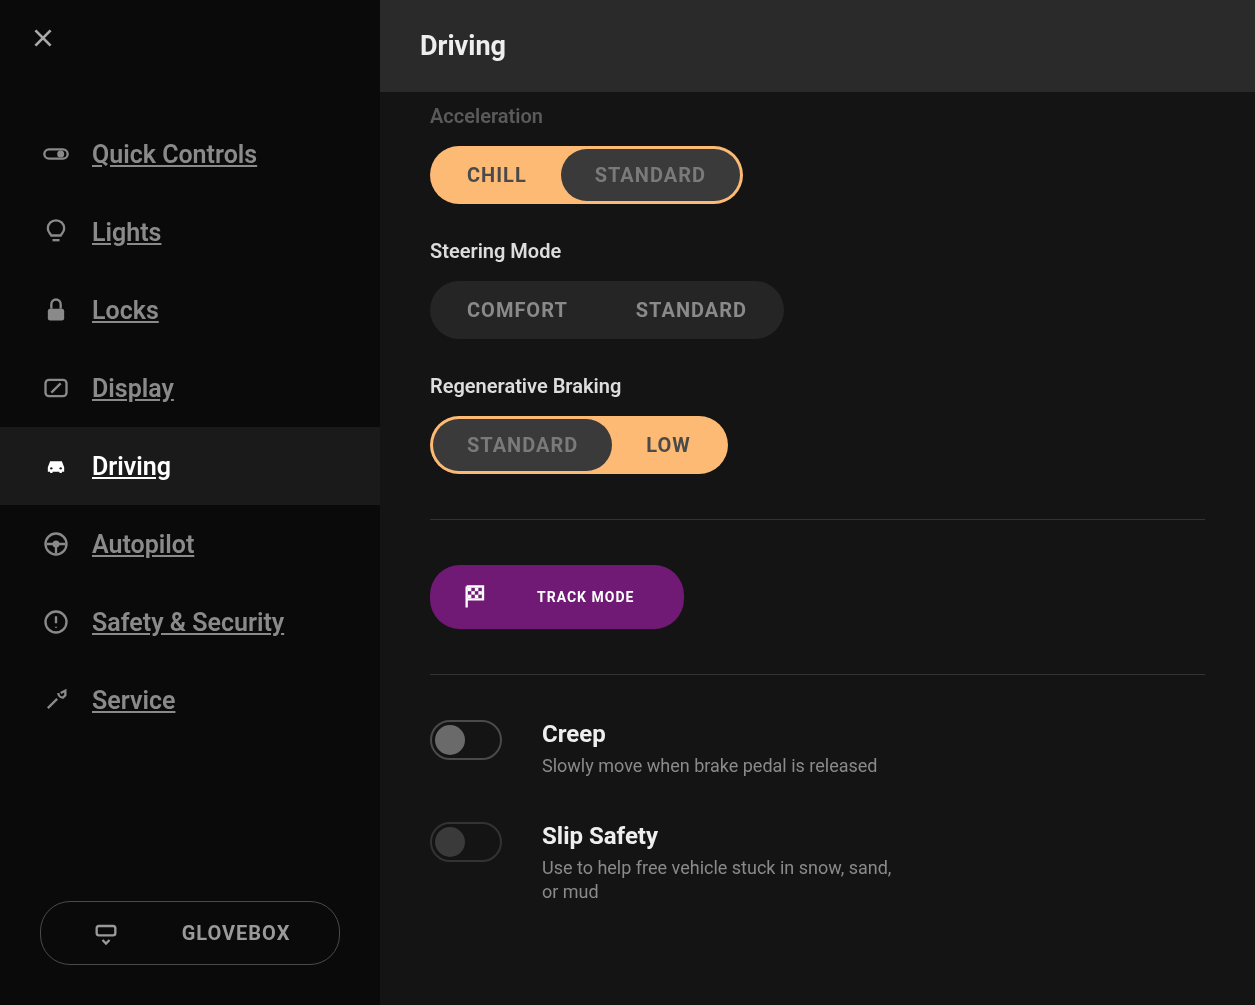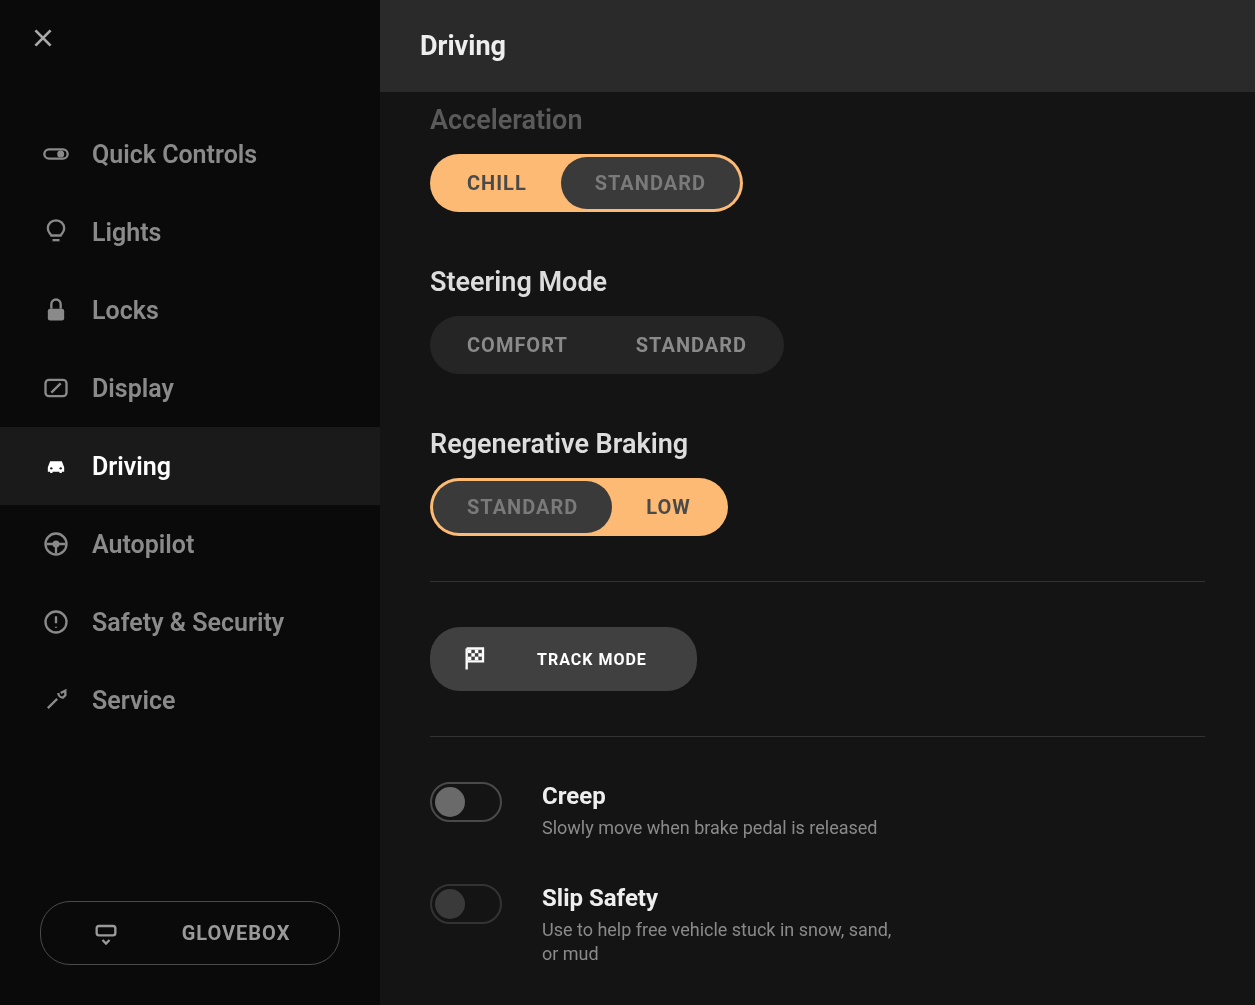--- a/index.html
+++ b/index.html
@@ -32,20 +32,21 @@
   .close-btn svg { width: 26px; height: 26px; }
   .nav-list { flex: 1; }
   .nav-item {
     display: flex;
     align-items: center;
     padding: 23px 40px;
     color: #8a8a8a;
     font-size: 25px;
     font-weight: 600;
     cursor: pointer;
+    text-decoration: underline;
   }
   .nav-item.active {
     background: #1a1a1a;
     color: #fff;
   }
   .nav-icon {
     width: 32px;
     height: 32px;
     margin-right: 20px;
     display: flex;
@@ -81,23 +82,23 @@
     background: #2a2a2a;
     padding: 30px 40px;
     font-size: 27px;
     font-weight: 700;
     color: #eee;
   }
   .content {
     padding: 0 50px 40px 50px;
     overflow-y: auto;
   }
-  .section { margin-top: 54px; }
+  .section { margin-top: 35px; }
   .section-label {
-    font-size: 27px;
+    font-size: 20px;
     font-weight: 600;
     color: #ddd;
     margin-bottom: 18px;
   }
   .section.dim .section-label { color: #5a5a5a; }
   .segmented {
     display: inline-flex;
     background: #252525;
     border-radius: 30px;
     padding: 3px;
@@ -122,23 +123,23 @@
     color: #7a7a7a;
   }
   .divider {
     border: none;
     border-top: 1px solid #333;
     margin: 45px 0;
   }
   .track-btn {
     display: inline-flex;
     align-items: center;
-    background: #404040;
+    background: #701a75;
     color: #fff;
-    font-size: 16px;
+    font-size: 14px;
     font-weight: 700;
     letter-spacing: 1px;
     padding: 16px 50px 16px 30px;
     border-radius: 30px;
     cursor: pointer;
   }
   .track-btn .nav-icon { margin-right: 45px; }
   .toggle-row {
     display: flex;
     align-items: flex-start;

